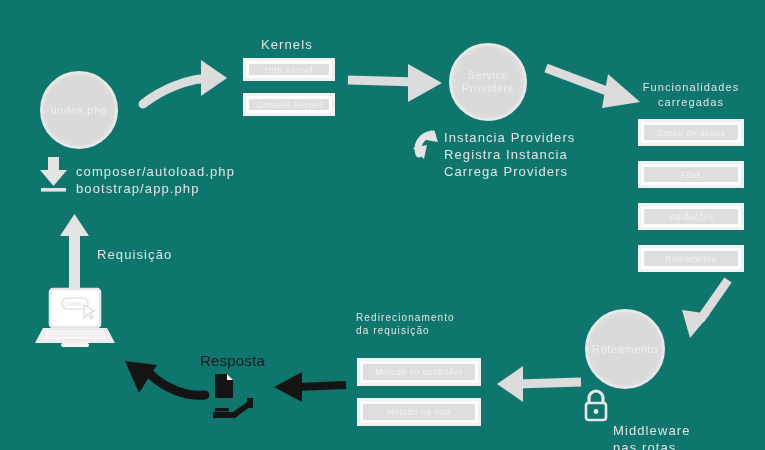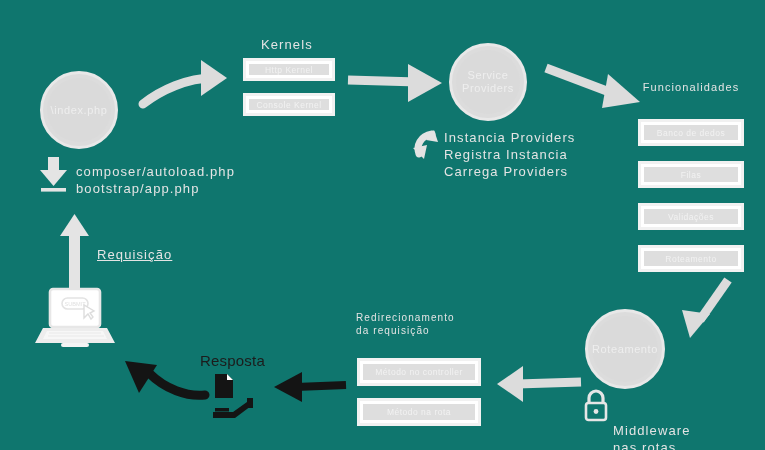--- a/index.html
+++ b/index.html
@@ -137,20 +137,21 @@
     </svg>
   </div>
   <div class="abs ghost-text" style="left:444px; top:129px; font-size:13px;">
     <div>Instancia Providers</div>
     <div>Registra Instancia</div>
     <div>Carrega Providers</div>
   </div>
 
   <div class="abs ghost-text" style="left:637px; top:80px; font-size:11px; text-align:center; width:108px;">
     <div>Funcionalidades</div>
+    <div>carregadas</div>
   </div>
 
   <div class="abs chip" style="left:638px; top:119px; width:106px; height:27px;">
     <span class="chip-inner">Banco de dedos</span>
   </div>
   <div class="abs chip" style="left:638px; top:161px; width:106px; height:27px;">
     <span class="chip-inner">Filas</span>
   </div>
   <div class="abs chip" style="left:638px; top:203px; width:106px; height:27px;">
     <span class="chip-inner">Validações</span>
@@ -245,21 +246,21 @@
       <path d="M16,46 L68,46 M15,49 L71,49" stroke="#e9e9e9" stroke-width="1"></path>
     </svg>
   </div>
 
   <div class="abs" style="left:57px; top:212px;">
     <svg width="36" height="80" viewBox="0 0 36 80">
       <rect x="12" y="18" width="11" height="60" fill="#e4e4e4"></rect>
       <path d="M17.5,2 L32,24 L3,24 Z" fill="#e4e4e4"></path>
     </svg>
   </div>
-  <div class="abs ghost-text" style="left:97px; top:246px; font-size:13px;text-decoration:underline;">Requisição</div>
+  <div class="abs ghost-text" style="left:97px; top:246px; font-size:13px;">Requisição</div>
 
   <div class="abs" style="left:38px; top:155px;">
     <svg width="32" height="38" viewBox="0 0 32 38">
       <rect x="10" y="2" width="11" height="15" fill="#e4e4e4"></rect>
       <path d="M2,15 L29,15 L15.5,31 Z" fill="#e4e4e4"></path>
       <rect x="3" y="33" width="25" height="3.6" fill="#e4e4e4"></rect>
     </svg>
   </div>
   <div class="abs ghost-text" style="left:76px; top:163px; font-size:13px;">
     <div>composer/autoload.php</div>

